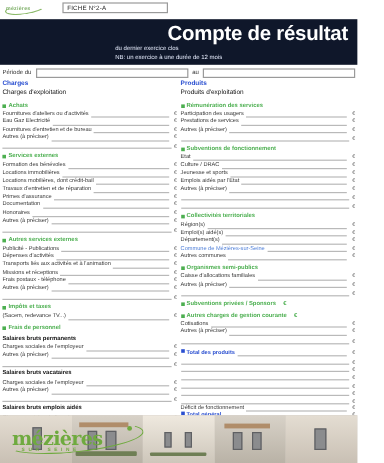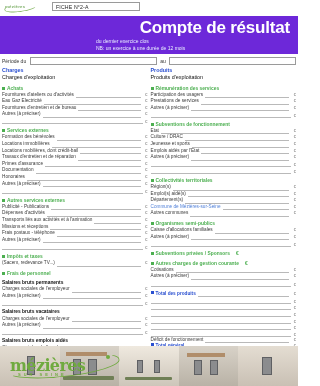--- a/index.html
+++ b/index.html
@@ -26,21 +26,21 @@
   }
   .fiche-box {
     position:absolute; left:52px; top:2px; width:88px; height:9px;
     border:0.7px solid #9a9a9a; background:#fff;
     display:flex; align-items:center; padding-left:3px;
   }
   .fiche-box span { font-size:5.2px; color:#222; letter-spacing:.15px; }
 
   
   .banner {
-    background:#6d28d9; height:38px; position:relative; padding:0 18px 0 0;
+    background:#0f172a; height:38px; position:relative; padding:0 18px 0 0;
   }
   .banner-title {
     position:absolute; right:8px; top:3px;
     font-size:17px; font-weight:bold; color:#ffffff; letter-spacing:-0.2px;
     line-height:18px;
   }
   .banner-sub1 {
     position:absolute; left:96px; top:22px;
     font-size:5px; color:#e8eeff;
   }

